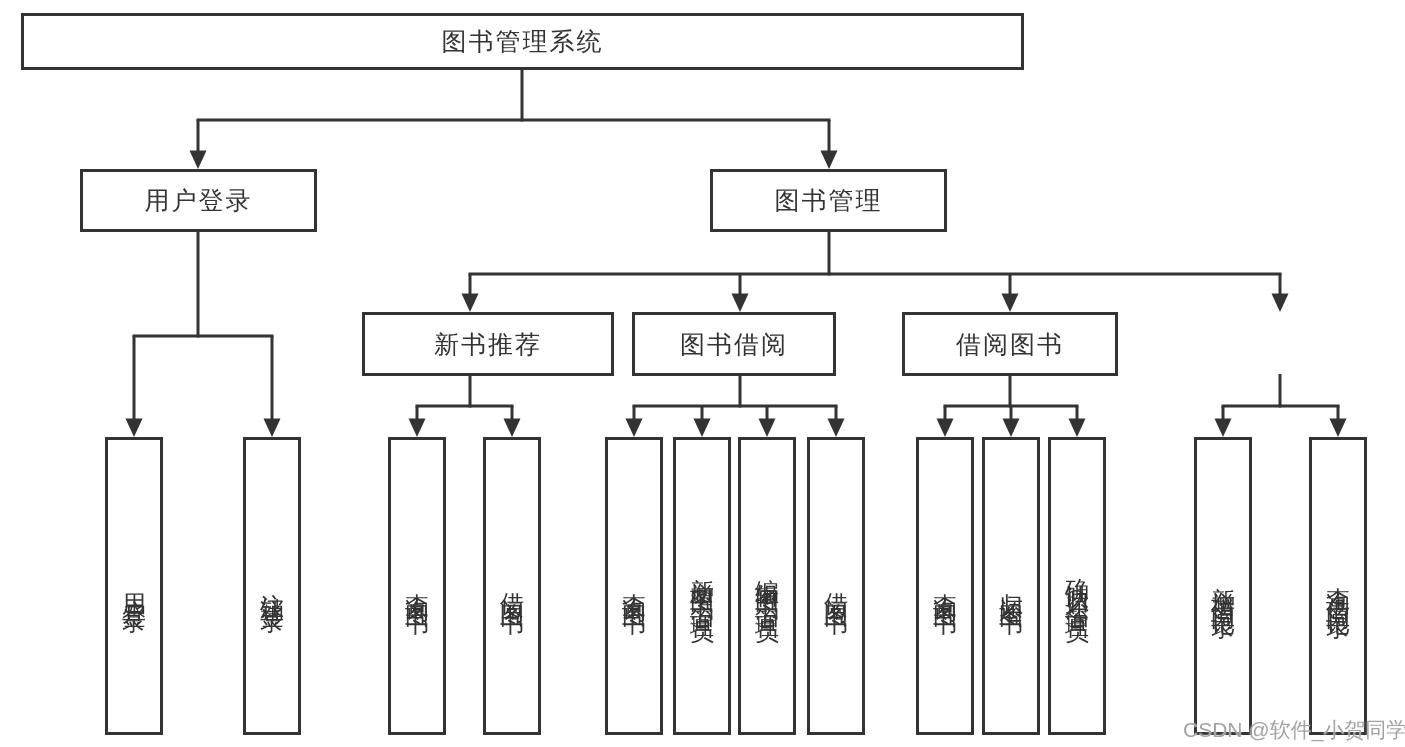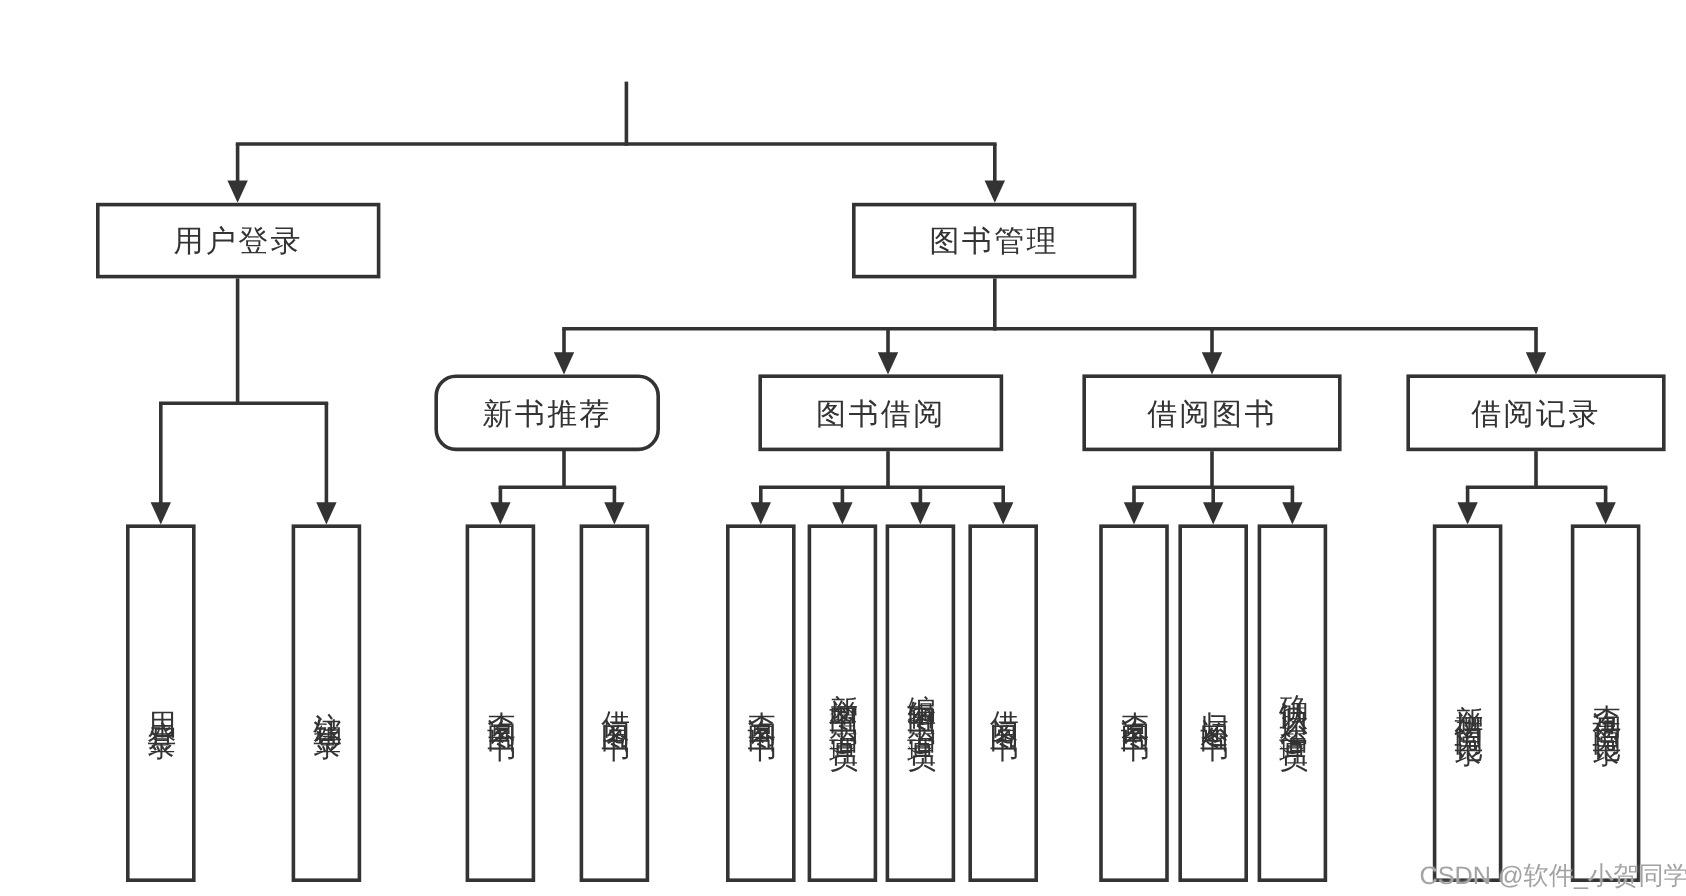--- a/index.html
+++ b/index.html
@@ -17,21 +17,21 @@
   .leaf .v-text{
     writing-mode:vertical-rl;text-orientation:mixed;
     font-size:24px;letter-spacing:6px;line-height:1;white-space:nowrap;
   }
   
   .n-root{left:21px;top:13px;width:1003px;height:57px;}
   
   .n-l2-0{left:80px;top:169px;width:237px;height:63px;}
   .n-l2-1{left:710px;top:169px;width:237px;height:63px;}
   
-  .n-l3-0{left:362px;top:312px;width:188px;height:64px;border-radius:18px;}
+  .n-l3-0{left:362px;top:312px;width:252px;height:64px;}
   .n-l3-1{left:632px;top:312px;width:204px;height:64px;}
   .n-l3-2{left:902px;top:312px;width:216px;height:64px;}
   .n-l3-3{left:1172px;top:312px;width:216px;height:64px;}
   
   .leaf{top:437px;width:58px;height:298px;}
   .n-lf-0{left:105px;}  .n-lf-1{left:243px;}
   .n-lf-2{left:388px;}  .n-lf-3{left:483px;}
   .n-lf-4{left:605px;}  .n-lf-5{left:673px;}
   .n-lf-6{left:738px;}  .n-lf-7{left:807px;}
   .n-lf-8{left:916px;}  .n-lf-9{left:982px;}
@@ -106,39 +106,39 @@
       <polygon points="758.5,418.5 775.5,418.5 767,437"></polygon>
       <polygon points="827.5,418.5 844.5,418.5 836,437"></polygon>
       <polygon points="936.5,418.5 953.5,418.5 945,437"></polygon>
       <polygon points="1002.5,418.5 1019.5,418.5 1011,437"></polygon>
       <polygon points="1068.5,418.5 1085.5,418.5 1077,437"></polygon>
       <polygon points="1214.5,418.5 1231.5,418.5 1223,437"></polygon>
       <polygon points="1329.5,418.5 1346.5,418.5 1338,437"></polygon>
     </g>
   </svg>
 
+  <div class="node n-root">
+    <span class="h-label">图书管理系统</span>
+  </div>
 
   <div class="node n-l2-0">
     <span class="h-label">用户登录</span>
   </div>
   <div class="node n-l2-1">
     <span class="h-label">图书管理</span>
   </div>
 
   <div class="node n-l3-0">
     <span class="h-label">新书推荐</span>
   </div>
   <div class="node n-l3-1">
     <span class="h-label">图书借阅</span>
   </div>
   <div class="node n-l3-2">
     <span class="h-label">借阅图书</span>
-  </div>
-  <div class="node n-l3-3">
-    <span class="h-label">借阅记录</span>
   </div>
 
   <div class="node leaf n-lf-0">
     <span class="v-text">用户登录</span>
   </div>
   <div class="node leaf n-lf-1">
     <span class="v-text">注销登录</span>
   </div>
   <div class="node leaf n-lf-2">
     <span class="v-text">查询图书</span>

